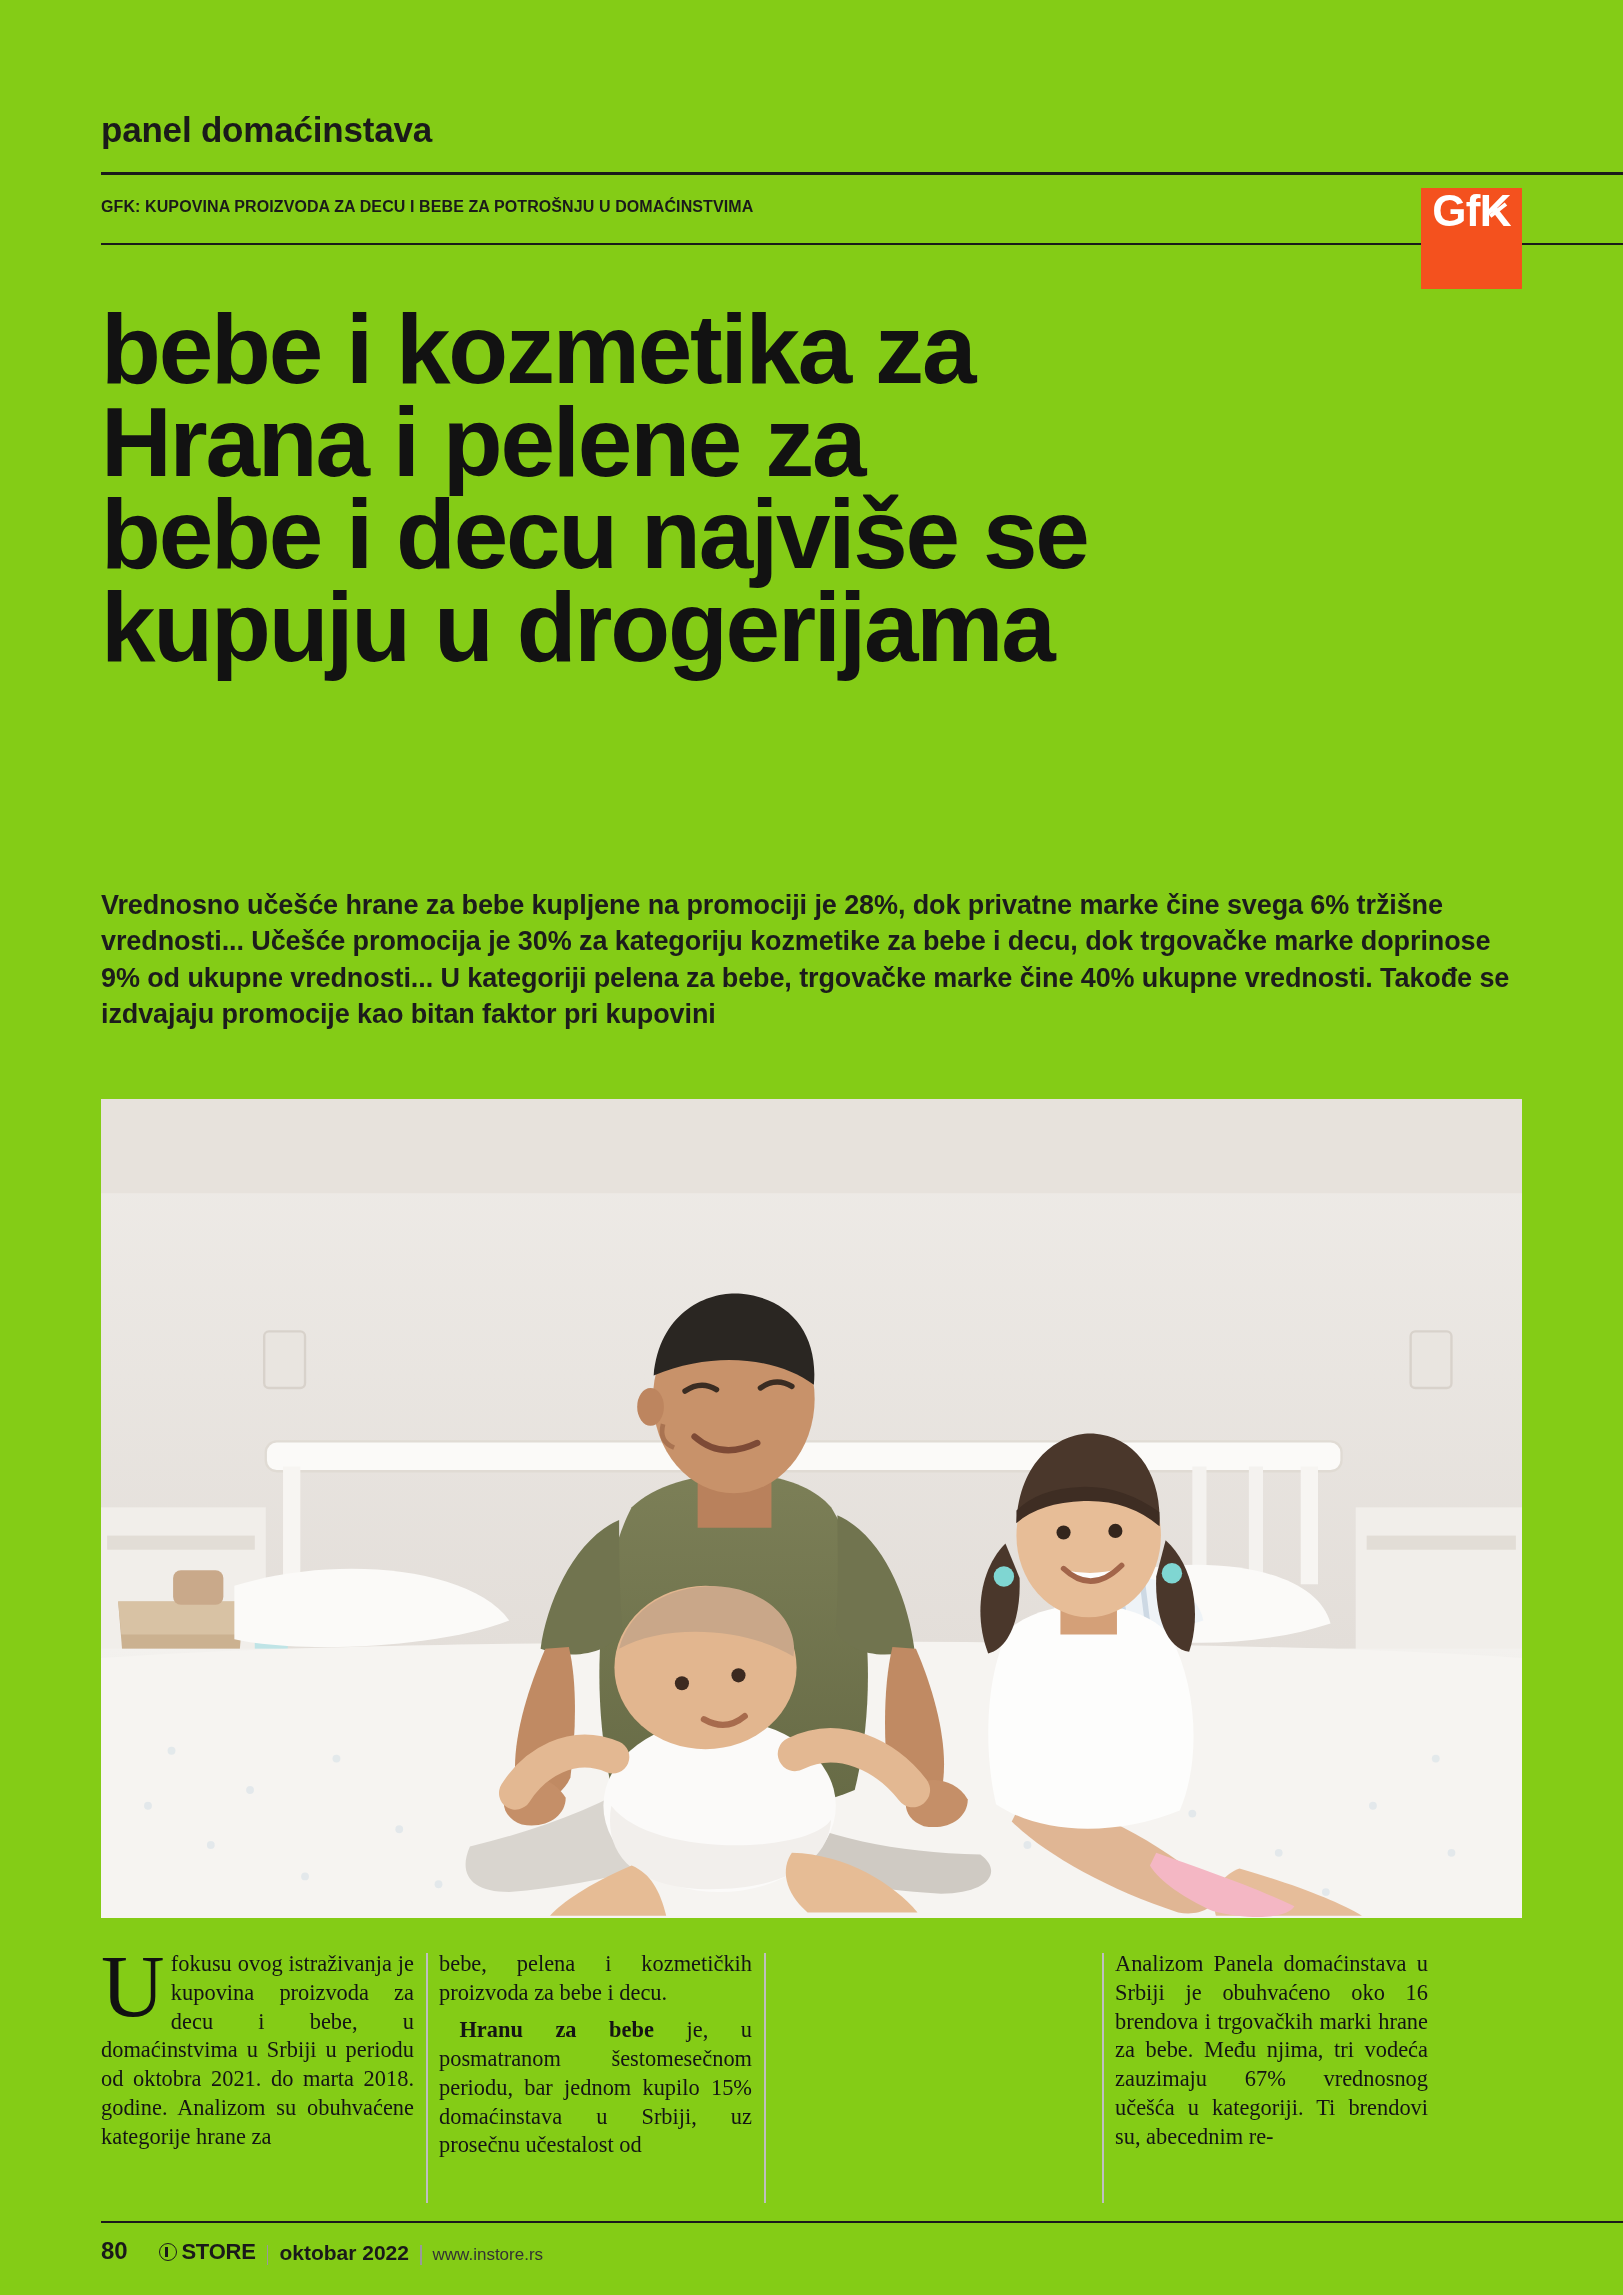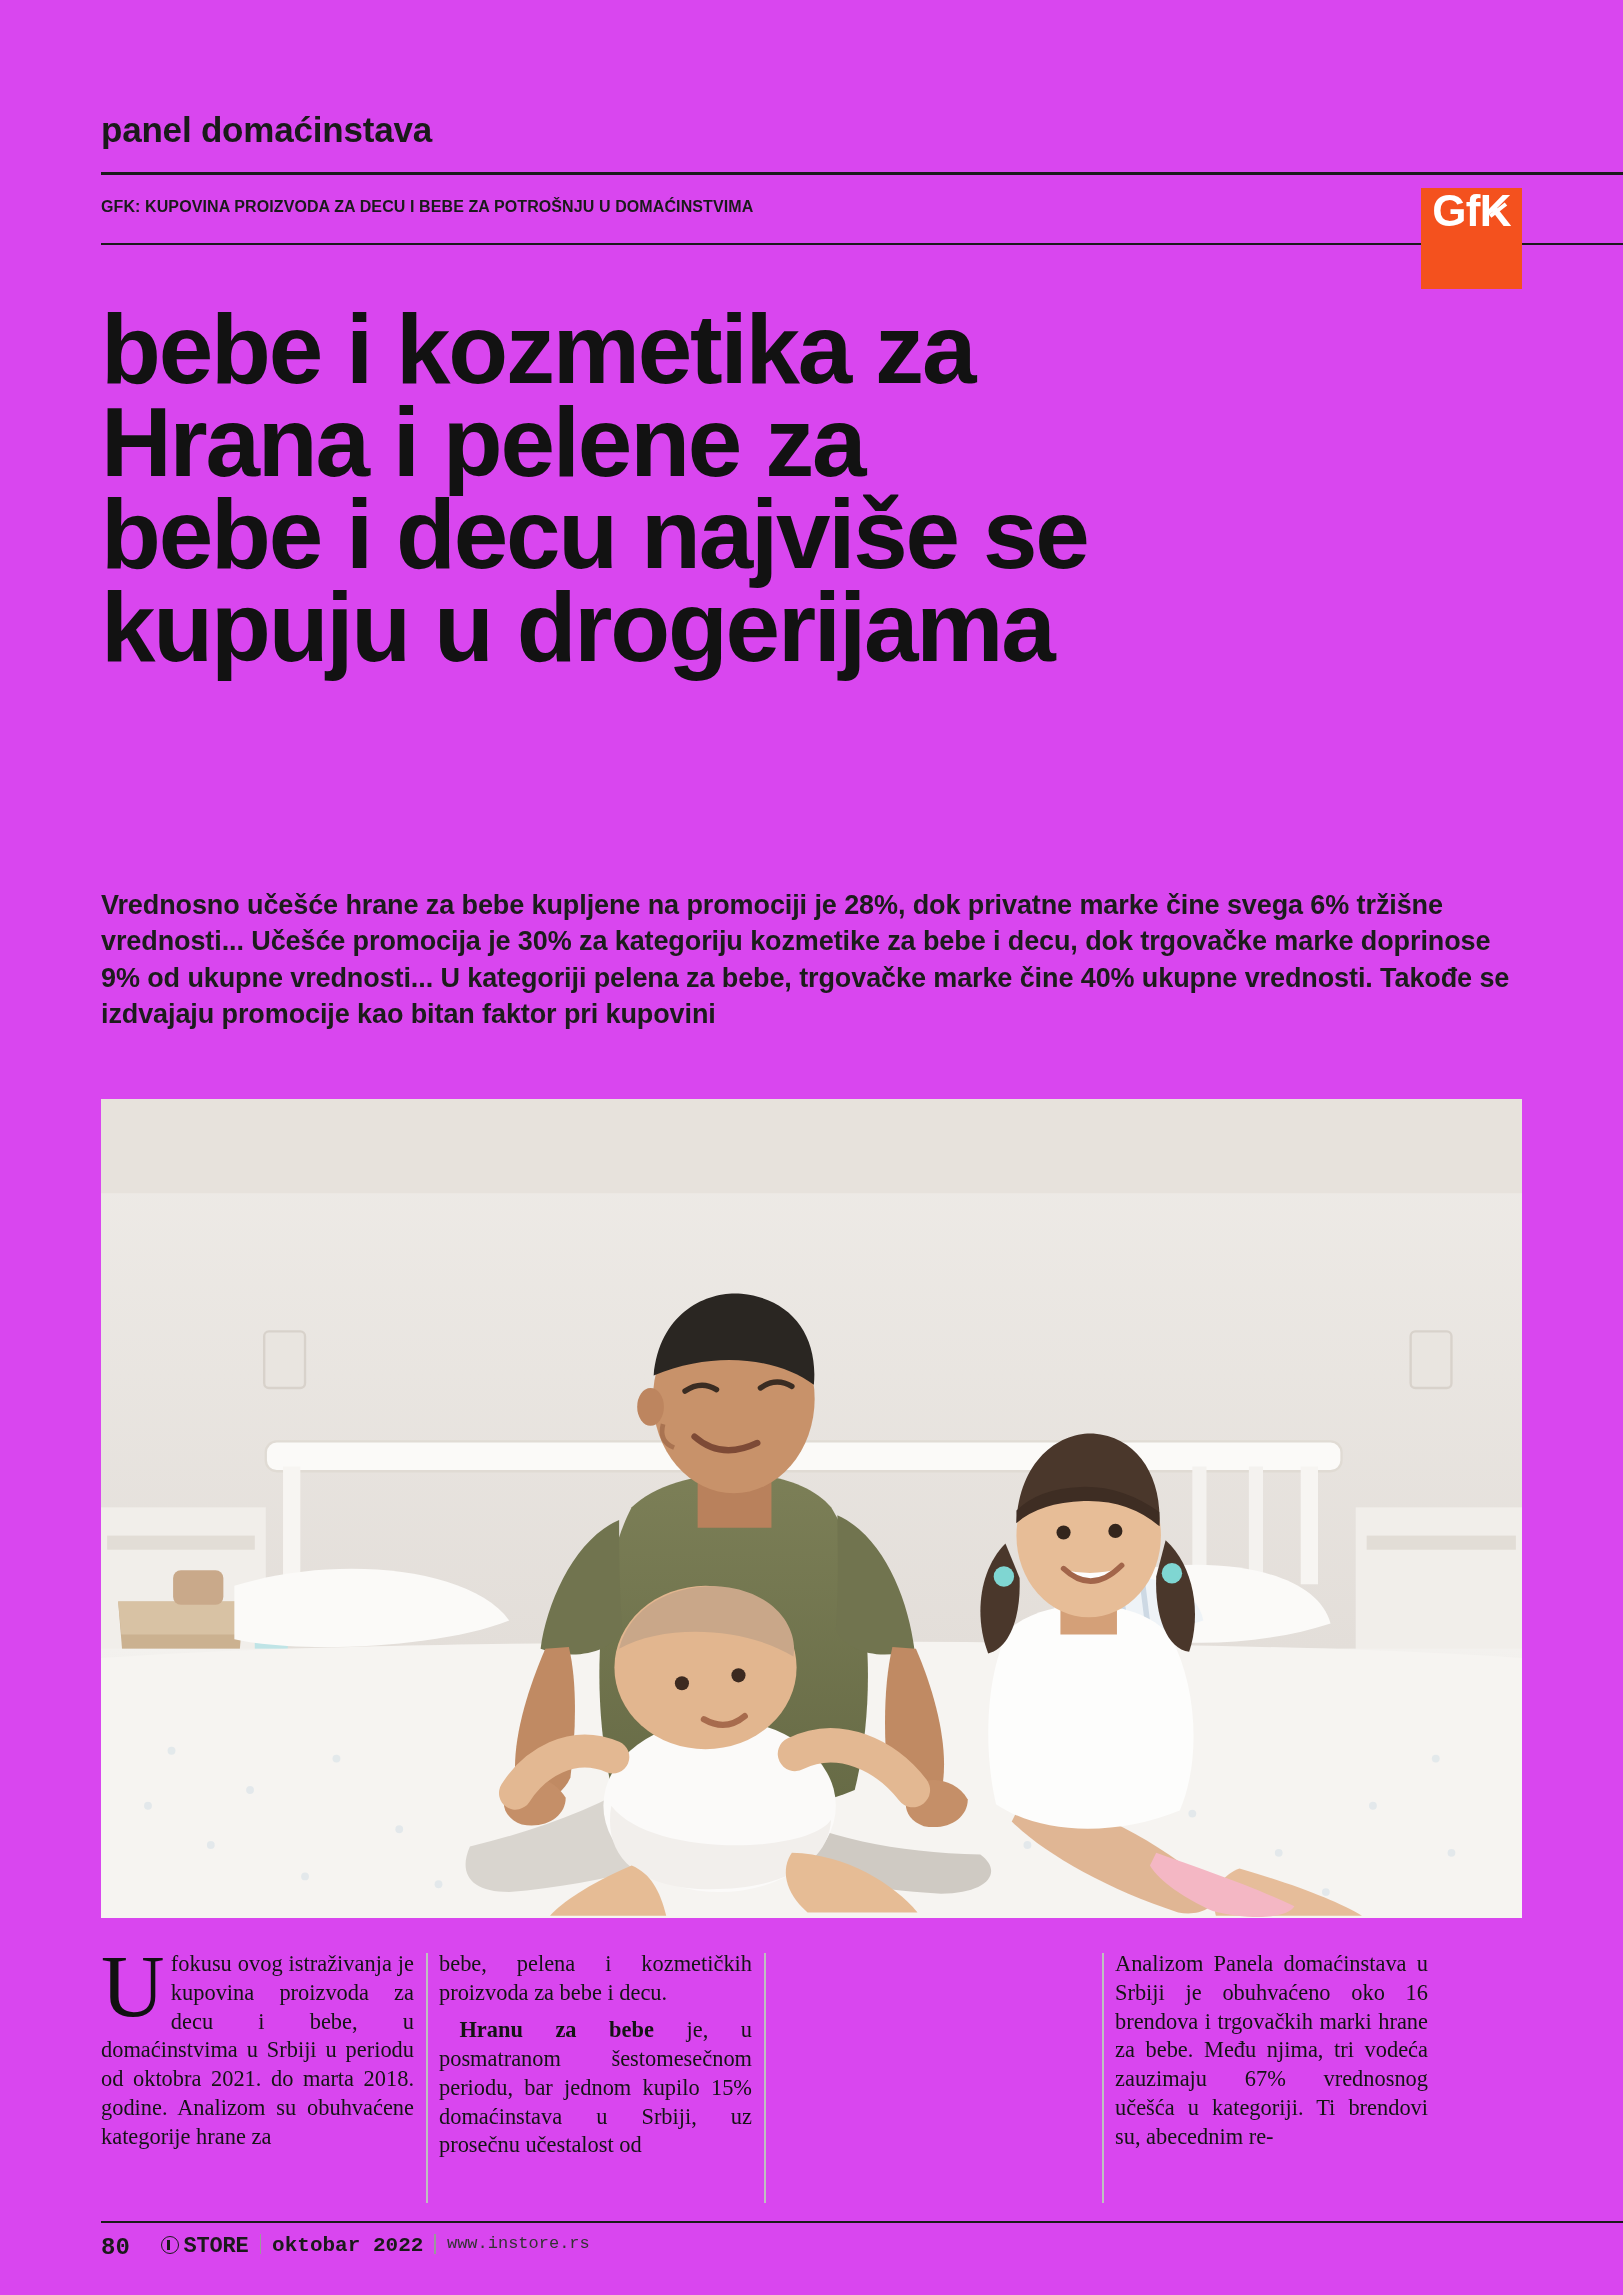--- a/index.html
+++ b/index.html
@@ -9,21 +9,21 @@
     height: 2295px;
     background: #ffffff;
     font-family: "Liberation Sans", sans-serif;
     position: relative;
     overflow: hidden;
   }
   .page {
     position: absolute;
     left: 0; top: 0;
     width: 1623px; height: 2295px;
-    background: #d946ef;
+    background: #84cc16;
   }
 
   
   .kicker {
     position: absolute;
     left: 101px; top: 110px;
     font-size: 35px;
     font-weight: bold;
     color: #1a1a1a;
     letter-spacing: -0.2px;
@@ -156,25 +156,24 @@
   .footer-rule {
     position: absolute;
     left: 101px; top: 2221px;
     width: 1523px; height: 1.6px;
     background: #1a1a1a;
   }
   .footer {
     position: absolute;
     left: 101px; top: 2234px;
     display: flex;
-    align-items: flex-start;
+    align-items: flex-end;
     height: 31px;
     font-size: 20.4px;
     color: #1a1a1a;
-    font-family: Liberation Mono, monospace;
   }
   .pageno {
     font-weight: bold;
     font-size: 24px;
     margin-right: 31px;
   }
   .footer .sep {
     display: inline-block;
     width: 1.6px; height: 20.4px;
     background: #9a9a9a;

